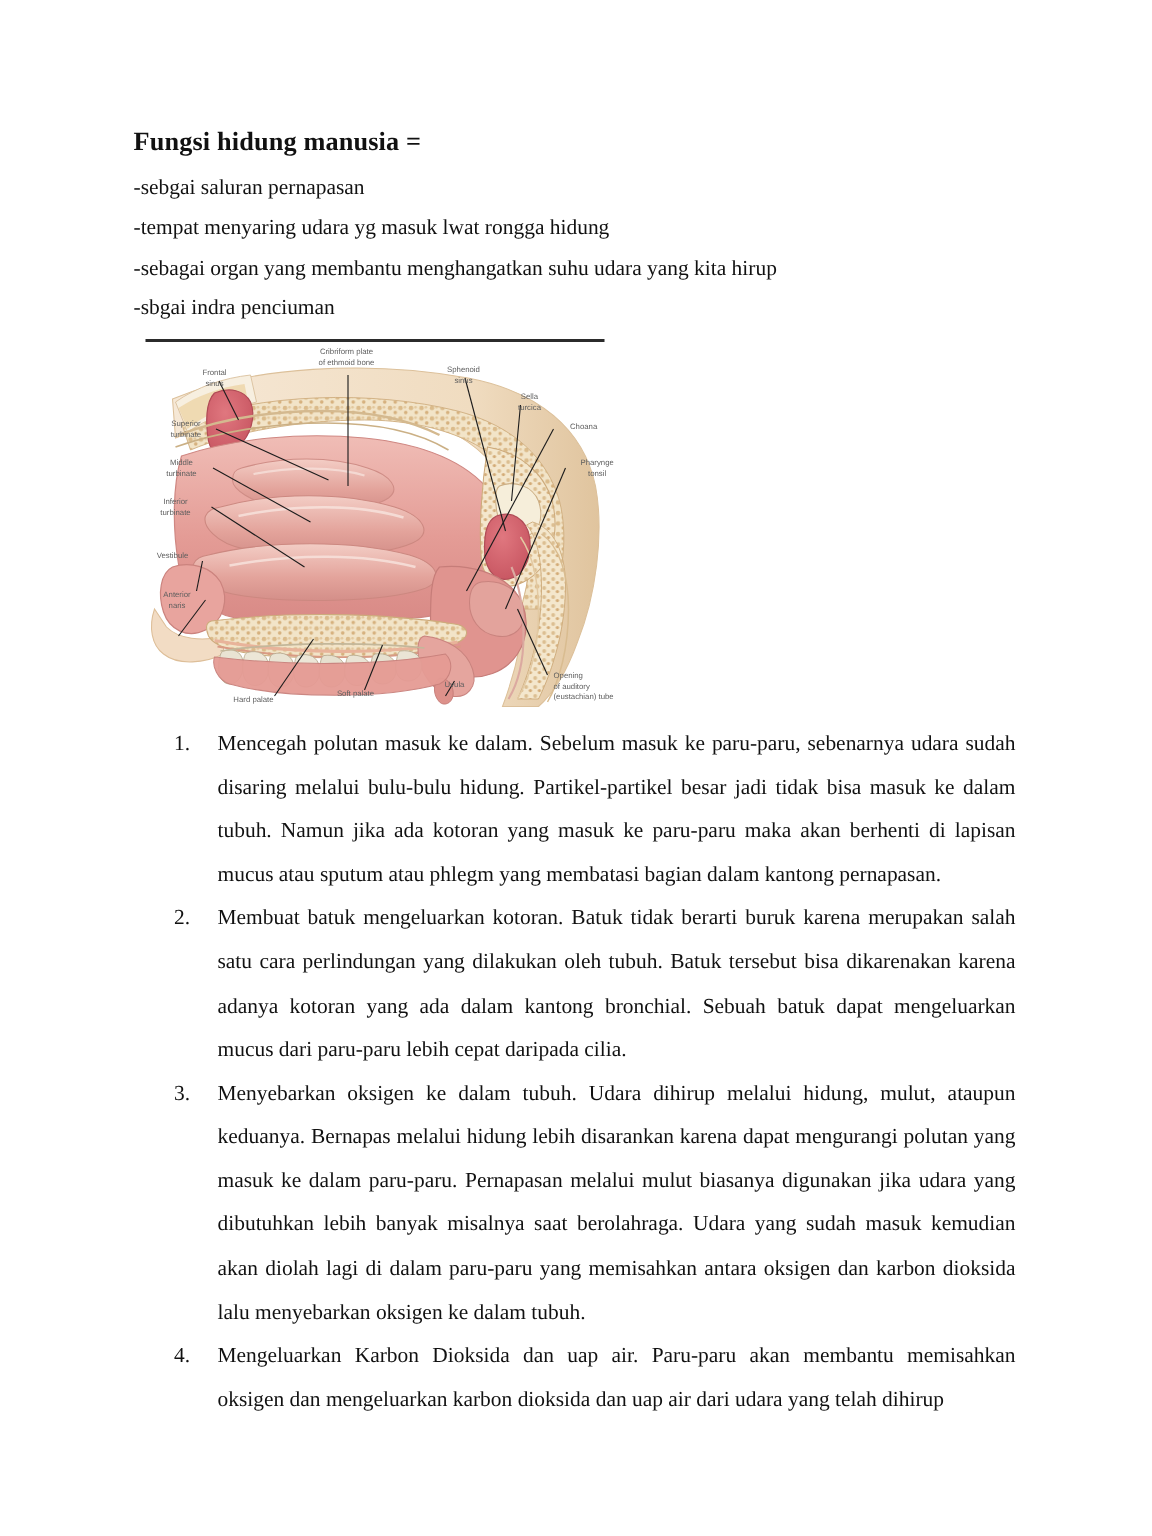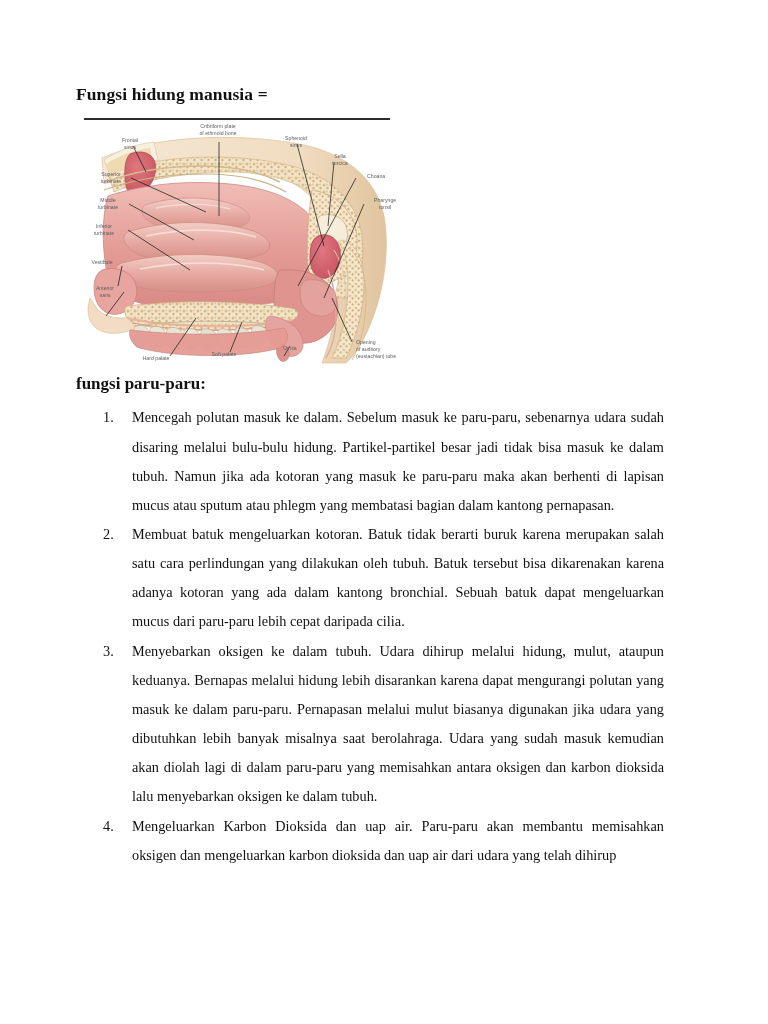--- a/index.html
+++ b/index.html
@@ -17,21 +17,21 @@
   }
   .page {
     position: absolute;
     left: 0; top: 0;
     width: 768px;
     height: 1024px;
     background: #ffffff;
   }
   .content {
     position: absolute;
-    left: 76px;
+    left: 89px;
     top: 84px;
     width: 592px;
   }
   h1.doc-heading {
     font-size: 17.5px;
     font-weight: bold;
     margin: 0 0 13px 0;
     letter-spacing: 0.1px;
     line-height: 1.2;
   }
@@ -100,20 +100,26 @@
   .clipped { }
 </style>
 </head>
 <body>
 
 <div class="page">
   <div class="content">
 
     <h1 class="doc-heading">Fungsi hidung manusia =</h1>
 
+    <div class="dash-list">
+      <p class="dash-line">-sebgai saluran pernapasan</p>
+      <p class="dash-line">-tempat menyaring udara yg masuk lwat rongga hidung</p>
+      <p class="dash-line">-sebagai organ yang membantu menghangatkan suhu udara yang kita hirup</p>
+      <p class="dash-line">-sbgai indra penciuman</p>
+    </div>
 
     <div class="figure-wrap">
       <div class="fig-rule"></div>
       <div class="fig-canvas">
         <svg width="312" height="244" viewBox="0 0 312 244" xmlns="http://www.w3.org/2000/svg">
           <defs>
             <linearGradient id="skinG" x1="0" y1="0" x2="1" y2="0">
               <stop offset="0%" stop-color="#f6e8d6"></stop>
               <stop offset="70%" stop-color="#f0dcc0"></stop>
               <stop offset="100%" stop-color="#e0c49e"></stop>
@@ -288,21 +294,20 @@
             <text x="206" y="230">Uvula</text>
 
             <text x="272" y="224" text-anchor="start">Opening</text>
             <text x="272" y="231" text-anchor="start">of auditory</text>
             <text x="272" y="238" text-anchor="start">(eustachian) tube</text>
           </g>
         </svg>
       </div>
     </div>
 
-    <h2 class="doc-heading2">fungsi paru-paru:</h2>
 
     <ol class="num-list">
       <li>Mencegah polutan masuk ke dalam. Sebelum masuk ke paru-paru, sebenarnya udara sudah disaring melalui bulu-bulu hidung. Partikel-partikel besar jadi tidak bisa masuk ke dalam tubuh. Namun jika ada kotoran yang masuk ke paru-paru maka akan berhenti di lapisan mucus atau sputum atau phlegm yang membatasi bagian dalam kantong pernapasan.</li>
       <li>Membuat batuk mengeluarkan kotoran. Batuk tidak berarti buruk karena merupakan salah satu cara perlindungan yang dilakukan oleh tubuh. Batuk tersebut bisa dikarenakan karena adanya kotoran yang ada dalam kantong bronchial. Sebuah batuk dapat mengeluarkan mucus dari paru-paru lebih cepat daripada cilia.</li>
       <li>Menyebarkan oksigen ke dalam tubuh. Udara dihirup melalui hidung, mulut, ataupun keduanya. Bernapas melalui hidung lebih disarankan karena dapat mengurangi polutan yang masuk ke dalam paru-paru. Pernapasan melalui mulut biasanya digunakan jika udara yang dibutuhkan lebih banyak misalnya saat berolahraga. Udara yang sudah masuk kemudian akan diolah lagi di dalam paru-paru yang memisahkan antara oksigen dan karbon dioksida lalu menyebarkan oksigen ke dalam tubuh.</li>
       <li class="clipped">Mengeluarkan Karbon Dioksida dan uap air. Paru-paru akan membantu memisahkan oksigen dan mengeluarkan karbon dioksida dan uap air dari udara yang telah dihirup</li>
     </ol>
 
   </div>
 </div>

